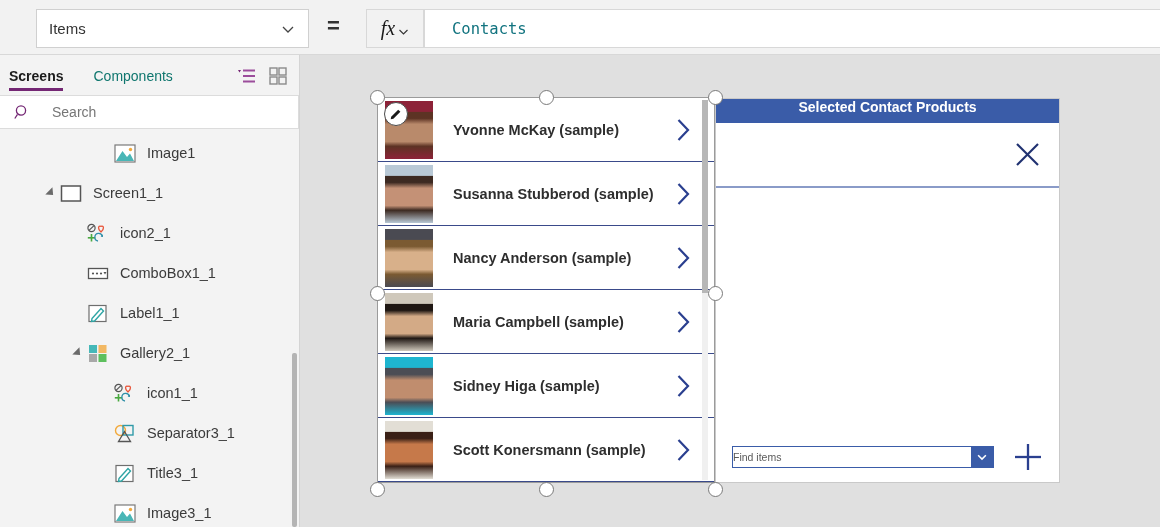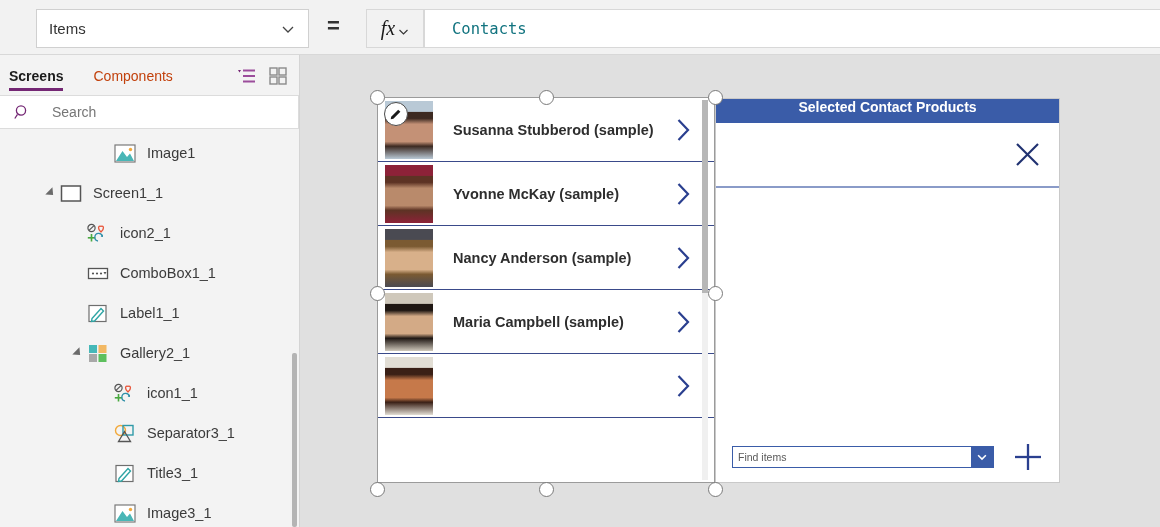--- a/index.html
+++ b/index.html
@@ -75,21 +75,21 @@
     border-right: 1px solid #d4d4d4;
   }
   .tabs {
     position: relative; height: 36px;
     display: flex; align-items: flex-end;
   }
   .tab {
     position: relative;
     padding: 0 0 7px 0;
     font-size: 14px;
-    color: #c2410c;
+    color: #0f766e;
     cursor: pointer;
   }
   .tab.screens { margin-left: 9px; color: #1b1b1b; font-weight: bold; }
   .tab.components { margin-left: 30px; }
   .tab.screens::after {
     content: "";
     position: absolute; left: 0; right: 0; bottom: 0;
     height: 3px; background: #742774;
   }
   .tab-icons {
@@ -251,21 +251,20 @@
   }
   .combo {
     position: relative;
     margin-left: 16px;
     width: 262px; height: 22px;
     background: #ffffff;
     border: 1px solid #3a5ca8;
     display: flex; align-items: center;
   }
   .combo-ph {
-    margin-left: 5px;
     font-size: 10.5px;
     color: #5a5a5a;
   }
   .combo-btn {
     position: absolute; right: 0; top: 0;
     width: 22px; height: 20px;
     background: #3a5ca8;
     display: flex; align-items: center; justify-content: center;
   }
   .plus-btn {
@@ -455,49 +454,57 @@
     </div>
 
   <div class="sidebar-scroll"></div>
 </div>
 
 <div class="canvas">
 
   <div class="gallery-wrap">
     <div class="gallery" id="gallery">
       <div class="g-item">
-          <span class="g-photo" style="background: linear-gradient(rgb(185, 201, 214) 0%, rgb(185, 201, 214) 18%, rgb(61, 42, 34) 19%, rgb(61, 42, 34) 30%, rgb(196, 145, 118) 40%, rgb(196, 145, 118) 70%, rgb(61, 42, 34) 78%, rgb(185, 201, 214) 100%);"></span>
-          <span class="g-name">Susanna Stubberod (sample)</span>
+          <span class="g-photo" style="background: linear-gradient(rgb(141, 34, 56) 0%, rgb(141, 34, 56) 18%, rgb(93, 51, 36) 19%, rgb(93, 51, 36) 30%, rgb(185, 138, 107) 40%, rgb(185, 138, 107) 70%, rgb(93, 51, 36) 78%, rgb(141, 34, 56) 100%);"></span>
+          <span class="g-name">Yvonne McKay (sample)</span>
           <span class="g-chev"><svg viewBox="0 0 17 24" width="17" height="24">
               <path d="M3.5 2 L13 12 L3.5 22" fill="none" stroke="#2a3f8f" stroke-width="2.2"></path>
             </svg></span>
         </div>
         <div class="g-item">
-          <span class="g-photo" style="background: linear-gradient(rgb(141, 34, 56) 0%, rgb(141, 34, 56) 18%, rgb(93, 51, 36) 19%, rgb(93, 51, 36) 30%, rgb(185, 138, 107) 40%, rgb(185, 138, 107) 70%, rgb(93, 51, 36) 78%, rgb(141, 34, 56) 100%);"></span>
-          <span class="g-name">Yvonne McKay (sample)</span>
+          <span class="g-photo" style="background: linear-gradient(rgb(185, 201, 214) 0%, rgb(185, 201, 214) 18%, rgb(61, 42, 34) 19%, rgb(61, 42, 34) 30%, rgb(196, 145, 118) 40%, rgb(196, 145, 118) 70%, rgb(61, 42, 34) 78%, rgb(185, 201, 214) 100%);"></span>
+          <span class="g-name">Susanna Stubberod (sample)</span>
           <span class="g-chev"><svg viewBox="0 0 17 24" width="17" height="24">
               <path d="M3.5 2 L13 12 L3.5 22" fill="none" stroke="#2a3f8f" stroke-width="2.2"></path>
             </svg></span>
         </div>
         <div class="g-item">
           <span class="g-photo" style="background: linear-gradient(rgb(74, 74, 82) 0%, rgb(74, 74, 82) 18%, rgb(123, 90, 50) 19%, rgb(123, 90, 50) 30%, rgb(216, 176, 138) 40%, rgb(216, 176, 138) 70%, rgb(123, 90, 50) 78%, rgb(74, 74, 82) 100%);"></span>
           <span class="g-name">Nancy Anderson (sample)</span>
           <span class="g-chev"><svg viewBox="0 0 17 24" width="17" height="24">
               <path d="M3.5 2 L13 12 L3.5 22" fill="none" stroke="#2a3f8f" stroke-width="2.2"></path>
             </svg></span>
         </div>
         <div class="g-item">
           <span class="g-photo" style="background: linear-gradient(rgb(207, 200, 187) 0%, rgb(207, 200, 187) 18%, rgb(31, 23, 19) 19%, rgb(31, 23, 19) 30%, rgb(211, 170, 134) 40%, rgb(211, 170, 134) 70%, rgb(31, 23, 19) 78%, rgb(207, 200, 187) 100%);"></span>
           <span class="g-name">Maria Campbell (sample)</span>
           <span class="g-chev"><svg viewBox="0 0 17 24" width="17" height="24">
               <path d="M3.5 2 L13 12 L3.5 22" fill="none" stroke="#2a3f8f" stroke-width="2.2"></path>
             </svg></span>
         </div>
         <div class="g-item">
+          <span class="g-photo" style="background: linear-gradient(rgb(30, 181, 208) 0%, rgb(30, 181, 208) 18%, rgb(75, 77, 85) 19%, rgb(75, 77, 85) 30%, rgb(192, 141, 110) 40%, rgb(192, 141, 110) 70%, rgb(75, 77, 85) 78%, rgb(30, 181, 208) 100%);"></span>
+          <span class="g-name">Sidney Higa (sample)</span>
+          <span class="g-chev"><svg viewBox="0 0 17 24" width="17" height="24">
+              <path d="M3.5 2 L13 12 L3.5 22" fill="none" stroke="#2a3f8f" stroke-width="2.2"></path>
+            </svg></span>
+        </div>
+        <div class="g-item">
           <span class="g-photo" style="background: linear-gradient(rgb(226, 222, 213) 0%, rgb(226, 222, 213) 18%, rgb(58, 32, 22) 19%, rgb(58, 32, 22) 30%, rgb(198, 121, 74) 40%, rgb(198, 121, 74) 70%, rgb(58, 32, 22) 78%, rgb(226, 222, 213) 100%);"></span>
+          <span class="g-name">Scott Konersmann (sample)</span>
           <span class="g-chev"><svg viewBox="0 0 17 24" width="17" height="24">
               <path d="M3.5 2 L13 12 L3.5 22" fill="none" stroke="#2a3f8f" stroke-width="2.2"></path>
             </svg></span>
         </div>
         <div class="gallery-scrollbar">
         <div class="gallery-thumb"></div>
       </div>
     </div>
 
     <div class="pencil-badge">

